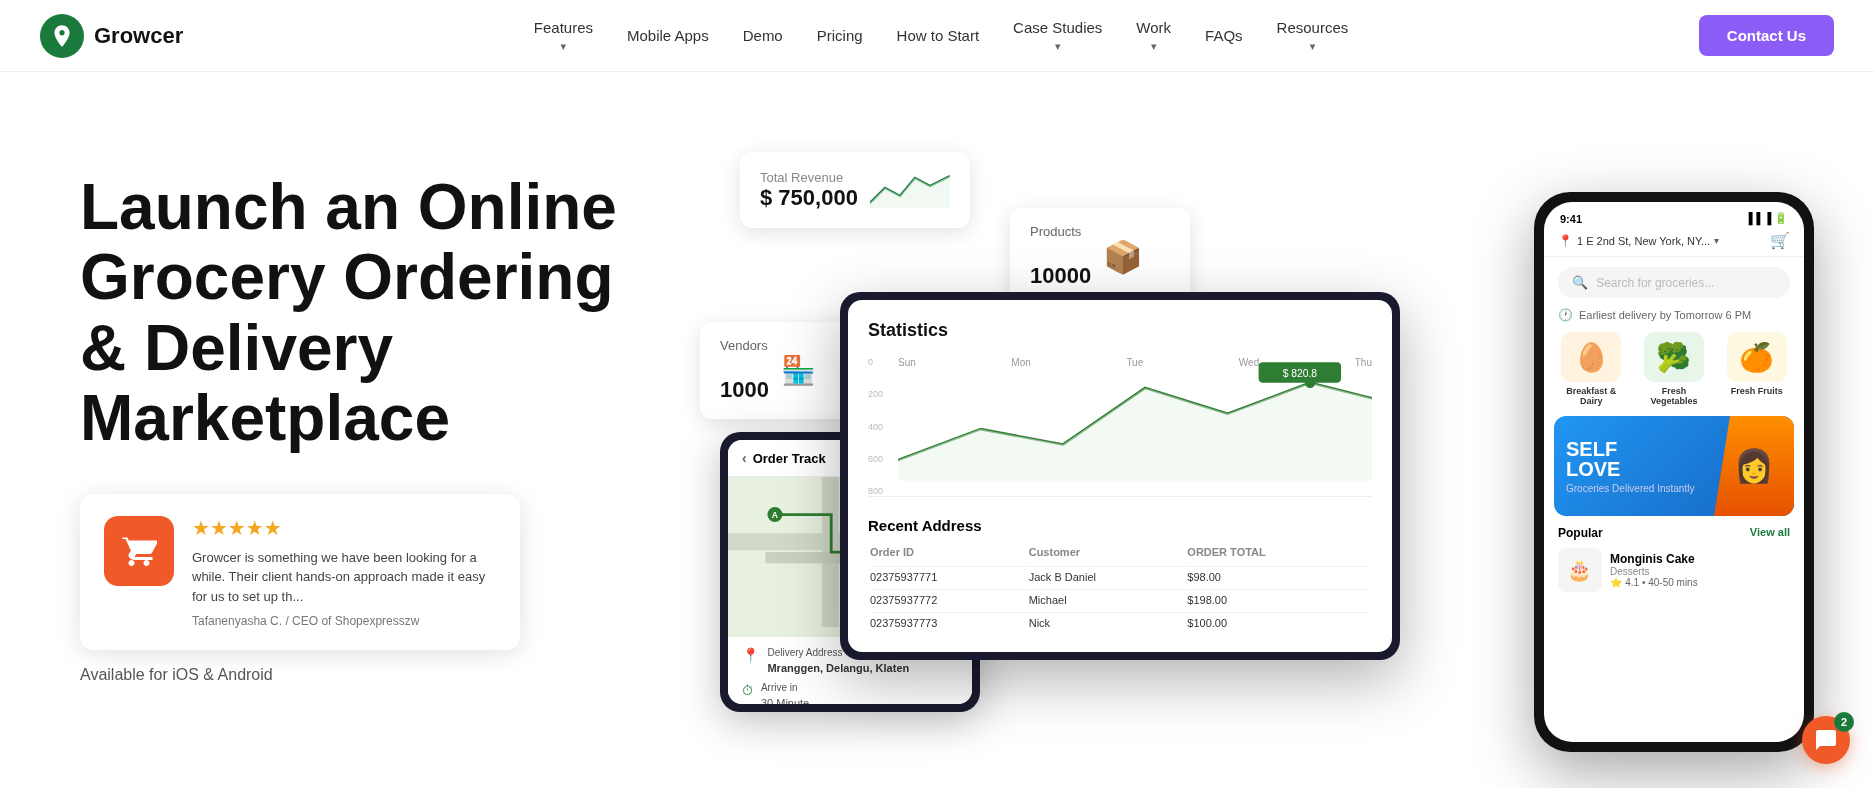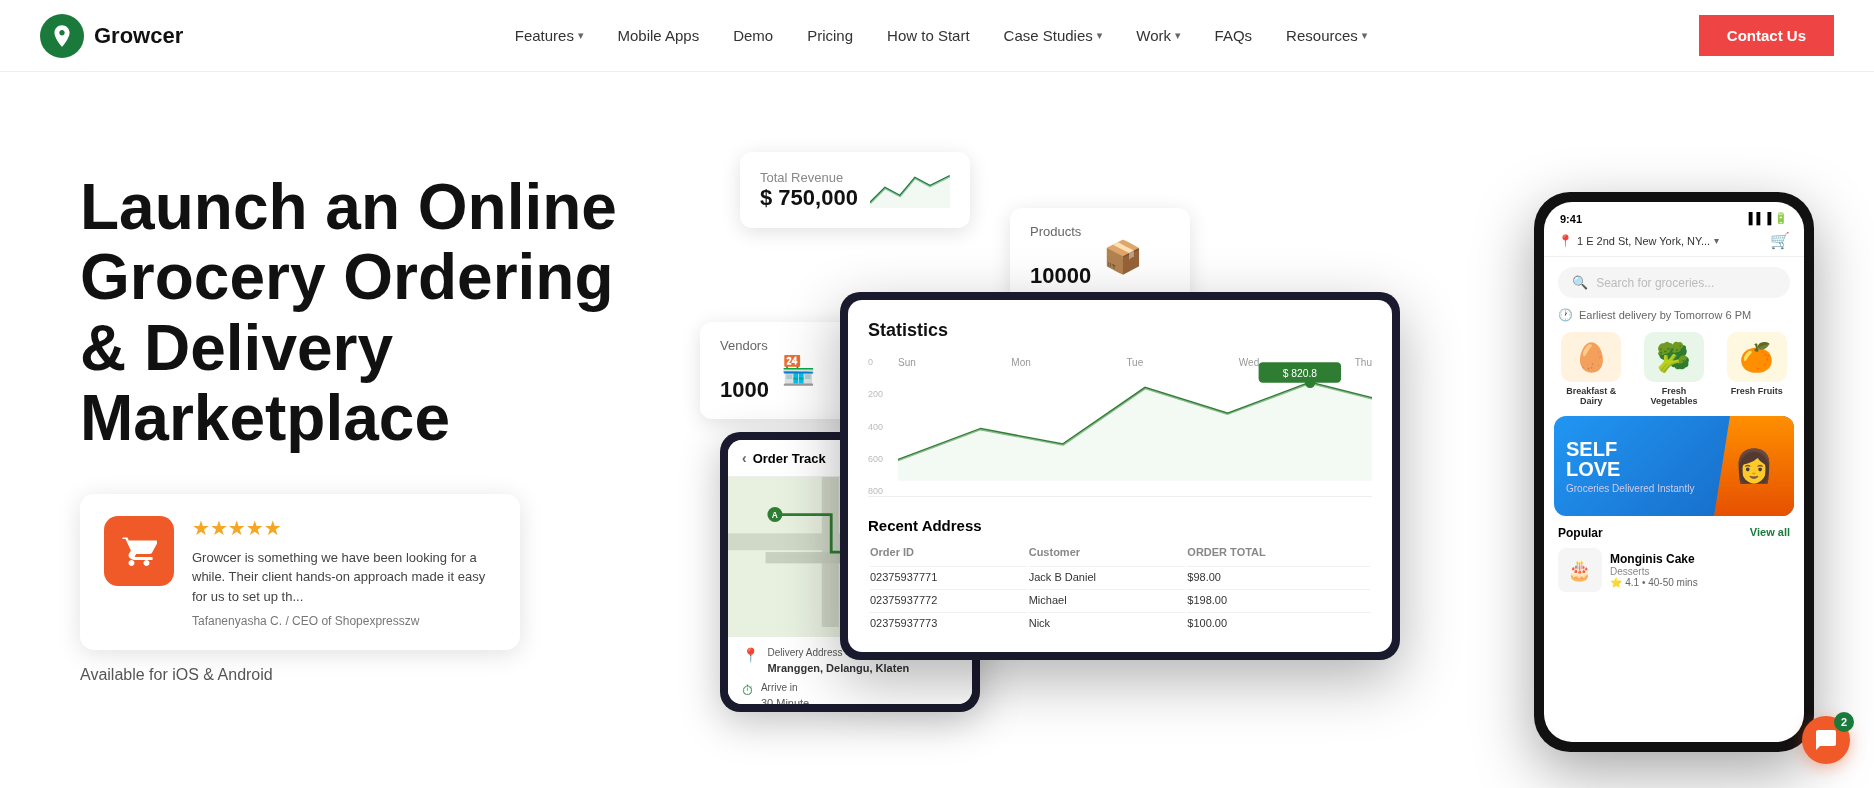--- a/index.html
+++ b/index.html
@@ -16,26 +16,26 @@
       width: 44px; height: 44px; background: #1a7a3c; border-radius: 50%;
       display: flex; align-items: center; justify-content: center;
     }
     .logo-icon svg { width: 26px; height: 26px; fill: #fff; }
     .logo-text { font-size: 22px; font-weight: 700; color: #111; }
 
     nav { display: flex; align-items: center; gap: 6px; }
     .nav-item {
       display: flex; align-items: center; gap: 4px;
       padding: 8px 14px; font-size: 15px; color: #333; cursor: pointer;
-      white-space: nowrap; border-radius: 6px; transition: background 0.15s;
+      white-space: nowrap; border-radius: 6px; transition: background 0.15s; flex-direction: column;
     }
     .nav-chevron { font-size: 11px; color: #666; }
 
     .contact-btn {
-      background: #ef4444; color: #fff; border: none; border-radius: 0;
+      background: #8b5cf6; color: #fff; border: none; border-radius: 8px;
       padding: 12px 28px; font-size: 15px; font-weight: 600; cursor: pointer;
       white-space: nowrap;
     }
 
     
     .hero {
       display: flex; align-items: flex-start;
       padding: 60px 60px 0 80px; min-height: 716px; overflow: hidden;
       position: relative;
     }

